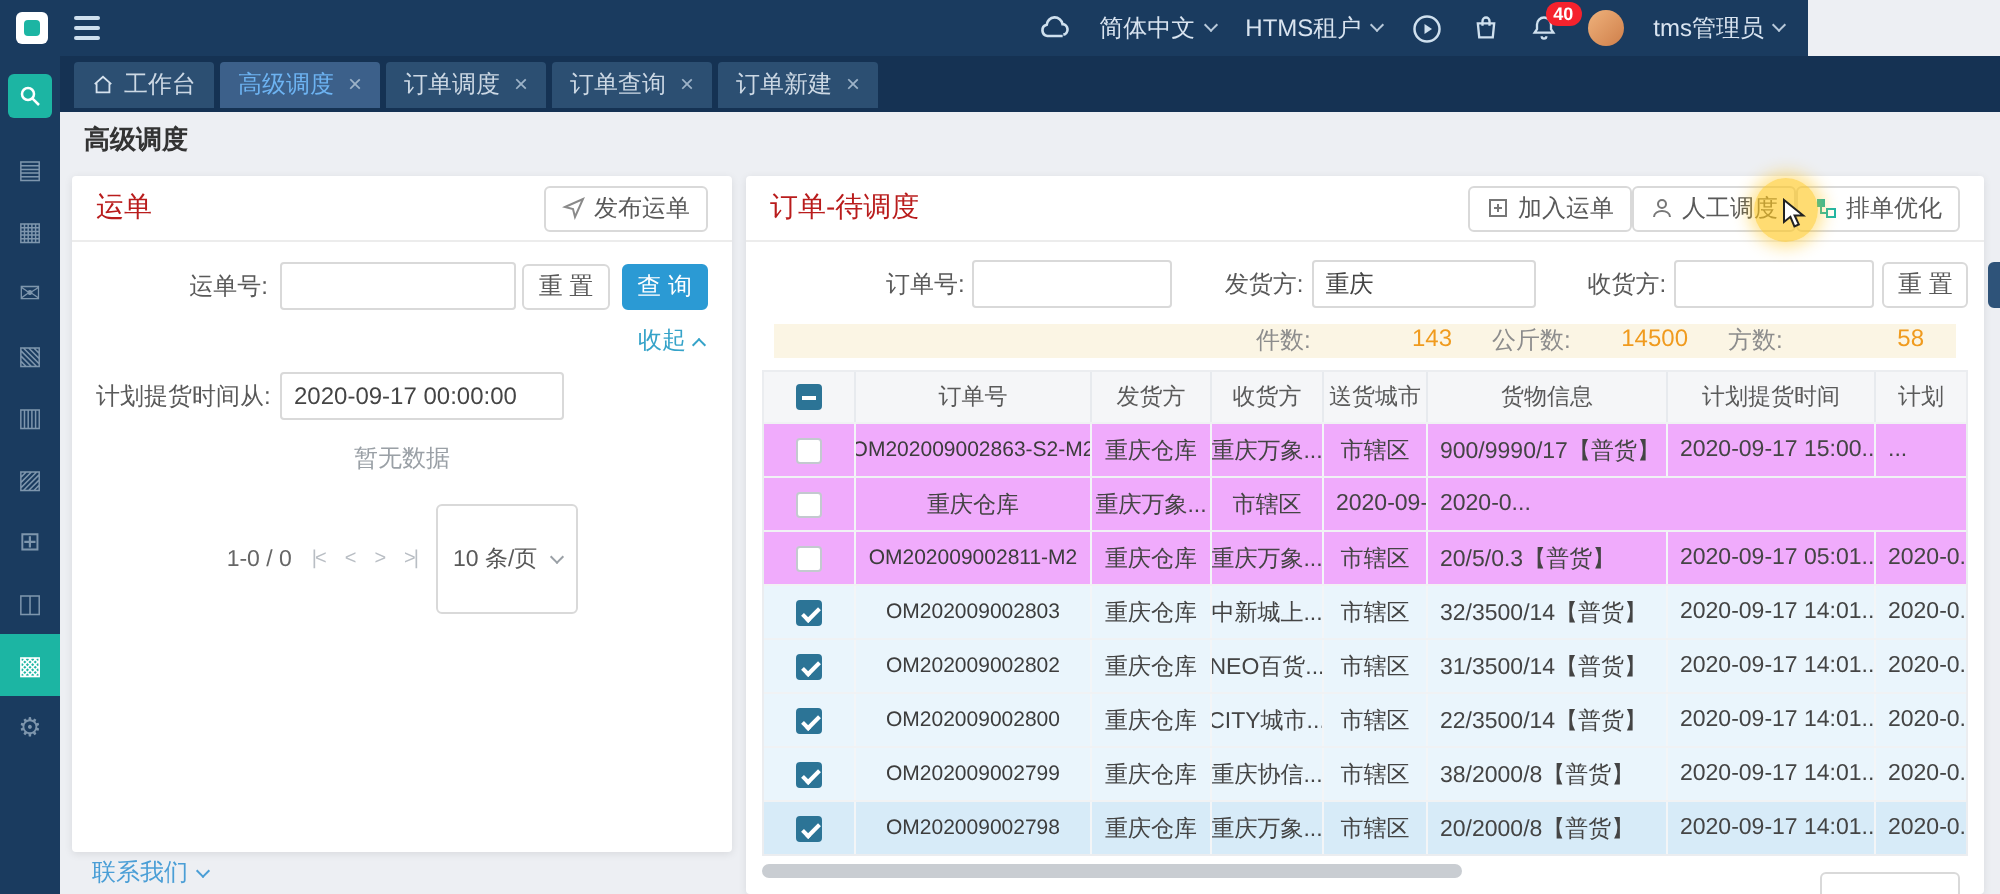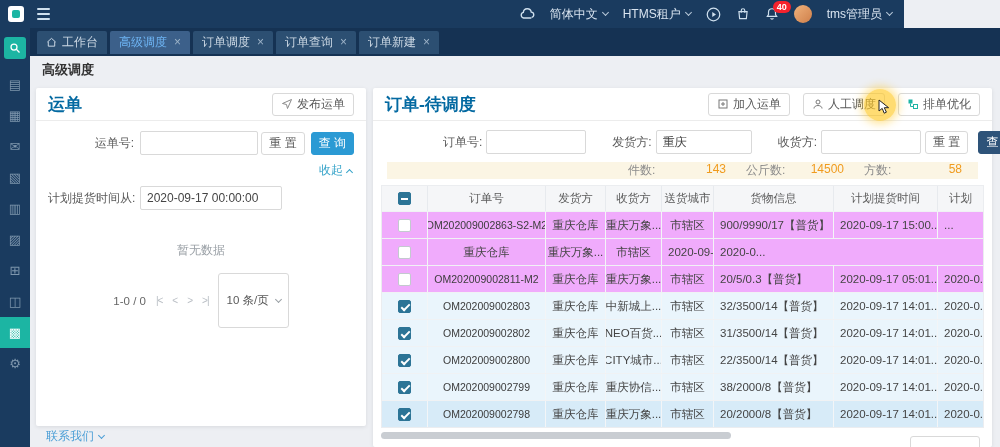--- a/index.html
+++ b/index.html
@@ -32,33 +32,33 @@
 .sb-item{width:30px;height:31px;display:flex;align-items:center;justify-content:center;color:#7e96ad;font-size:13px;cursor:pointer}
 .sb-item.active{background:#1cb5a3;color:#fff}
 
 
 .content-title{position:absolute;left:42px;top:61px;font-size:13px;font-weight:700;color:#333}
 .panels{position:absolute;left:36px;top:88px;display:flex;gap:7px}
 .panel{background:#fff;border-radius:2px;box-shadow:0 1px 4px rgba(0,0,0,.09)}
 .p-waybill{width:330px;height:338px}
 .p-orders{width:619px;height:359px;display:flex;flex-direction:column}
 .p-head{height:33px;display:flex;align-items:center;padding:0 12px;border-bottom:1px solid #ececec;flex:none}
-.p-title{font-size:17px;font-weight:700;color:#0369a1;white-space:nowrap}
+.p-title{font-size:14px;font-weight:400;color:#b91c1c;white-space:nowrap}
 .btn{height:23px;display:inline-flex;align-items:center;gap:4px;padding:0 8px;border:1px solid #d9d9d9;border-radius:3px;background:#fff;color:#595959;font-size:12px;cursor:pointer;white-space:nowrap;position:relative}
 .btn-blue{background:#2b9ad4;border-color:#2b9ad4;color:#fff}
 .btn-dark{background:#2e5379;border-color:#2e5379;color:#fff}
 .inp{height:24px;border:1px solid #d9d9d9;border-radius:2px;padding:0 6px;font-size:12px;color:#444;background:#fff;outline:none;font-family:inherit}
 
 
 .w-body{padding:10px 12px 0}
 .frow{display:flex;align-items:center;margin-bottom:9px}
 .flabel{width:92px;text-align:right;padding-right:6px;color:#595959;white-space:nowrap;flex:none}
 .collapse-row{text-align:right;color:#35a3c9;margin:-2px 2px 7px;cursor:pointer;font-size:12px}
 .chev-up{display:inline-block;width:5px;height:5px;border-left:1px solid #35a3c9;border-top:1px solid #35a3c9;transform:rotate(45deg);margin-left:4px;position:relative;top:1px}
-.empty{text-align:center;color:#9aa0a6;margin:32px 0 14px}
+.empty{text-align:center;color:#9aa0a6;margin:11px 0 14px}
 .wpag{display:flex;justify-content:center;align-items:center;gap:10px;color:#666;font-size:11.5px}
 .pg-ar{color:#b9bec4;font-size:10px;cursor:pointer;letter-spacing:-1px}
 .psize{border:1px solid #d9d9d9;border-radius:3px;padding:19px 7px;display:inline-flex;align-items:center;gap:7px;color:#595959;cursor:pointer;background:#fff;font-size:11.5px}
 
 
 .o-filter{display:flex;align-items:center;padding:9px 14px 0 70px;gap:4px}
 .o-filter .gap{width:18px;flex:none}
 .o-label{color:#595959;white-space:nowrap}
 .o-stats{margin:8px 14px 0;height:22px;background:#fbf5e4;display:flex;justify-content:flex-end;align-items:center;padding-right:6px}
 .stat{width:118px;display:flex;justify-content:space-between;padding:0 10px}
@@ -255,21 +255,21 @@
               <span>10 条/页</span>
               <i class="chev" style="border-color:#9aa0a6"></i>
             </span>
         </div>
       </div>
     </div>
 
     <div class="panel p-orders">
       <div class="p-head">
         <span class="p-title">订单-待调度</span>
-        <div style="margin-left:auto;display:flex;gap:13px">
+        <div style="margin-left:auto;display:flex;gap:0">
           <button class="btn">
             <svg width="12" height="12" viewBox="0 0 24 24">
                 <rect x="4" y="4" width="16" height="16" fill="none" stroke="#777" stroke-width="2"></rect>
                 <path d="M12 8v8M8 12h8" stroke="#777" stroke-width="2"></path>
               </svg>
             <span>加入运单</span>
           </button>
           <button class="btn">
             <svg width="12" height="12" viewBox="0 0 24 24">
                 <circle cx="12" cy="8" r="4" fill="none" stroke="#777" stroke-width="2"></circle>
@@ -291,21 +291,21 @@
             <span>排单优化</span>
           </button>
         </div>
       </div>
 
       <div class="o-filter">
         <span class="o-label">订单号:</span>
         <input class="inp" style="width: 100px;">
         <span class="gap"></span>
         <span class="o-label">发货方:</span>
-        <input class="inp" style="width: 96px;" value="重庆">
+        <input class="inp" style="width: 112px;" value="重庆">
         <span class="gap"></span>
         <span class="o-label">收货方:</span>
         <input class="inp" style="width: 100px;">
         <button class="btn" style="margin-left:auto;padding:0 7px">
             <span>重 置</span>
           </button>
         <button class="btn btn-dark" style="margin-left:6px;padding:0 7px">
             <span>查 询</span>
           </button>
       </div>

